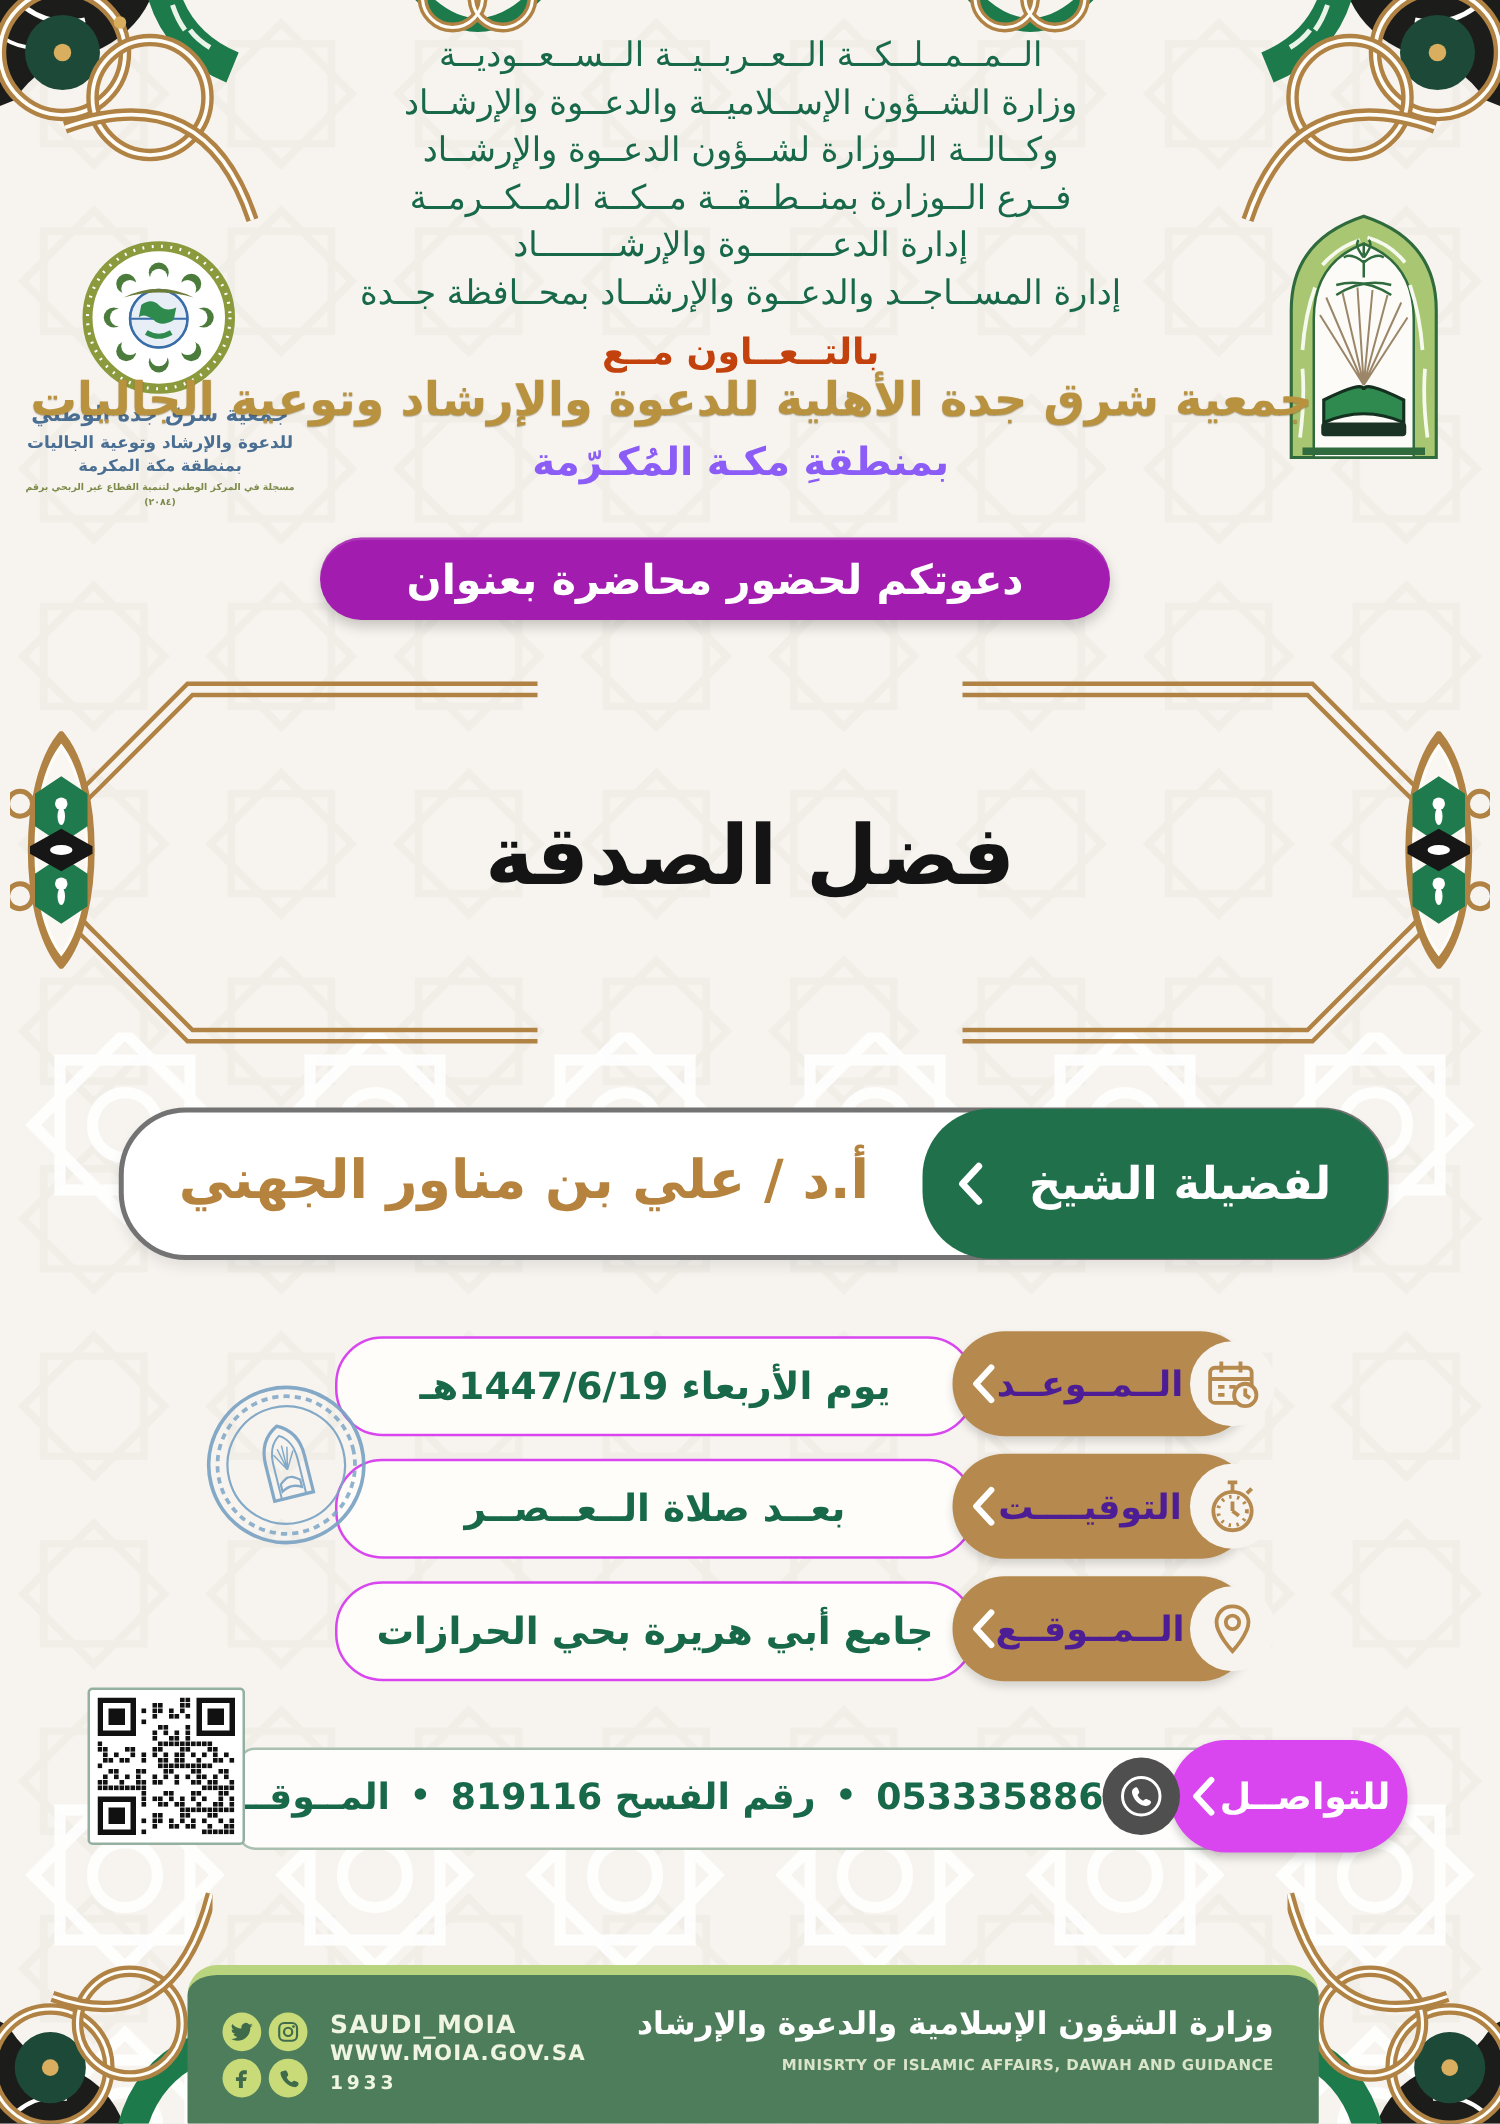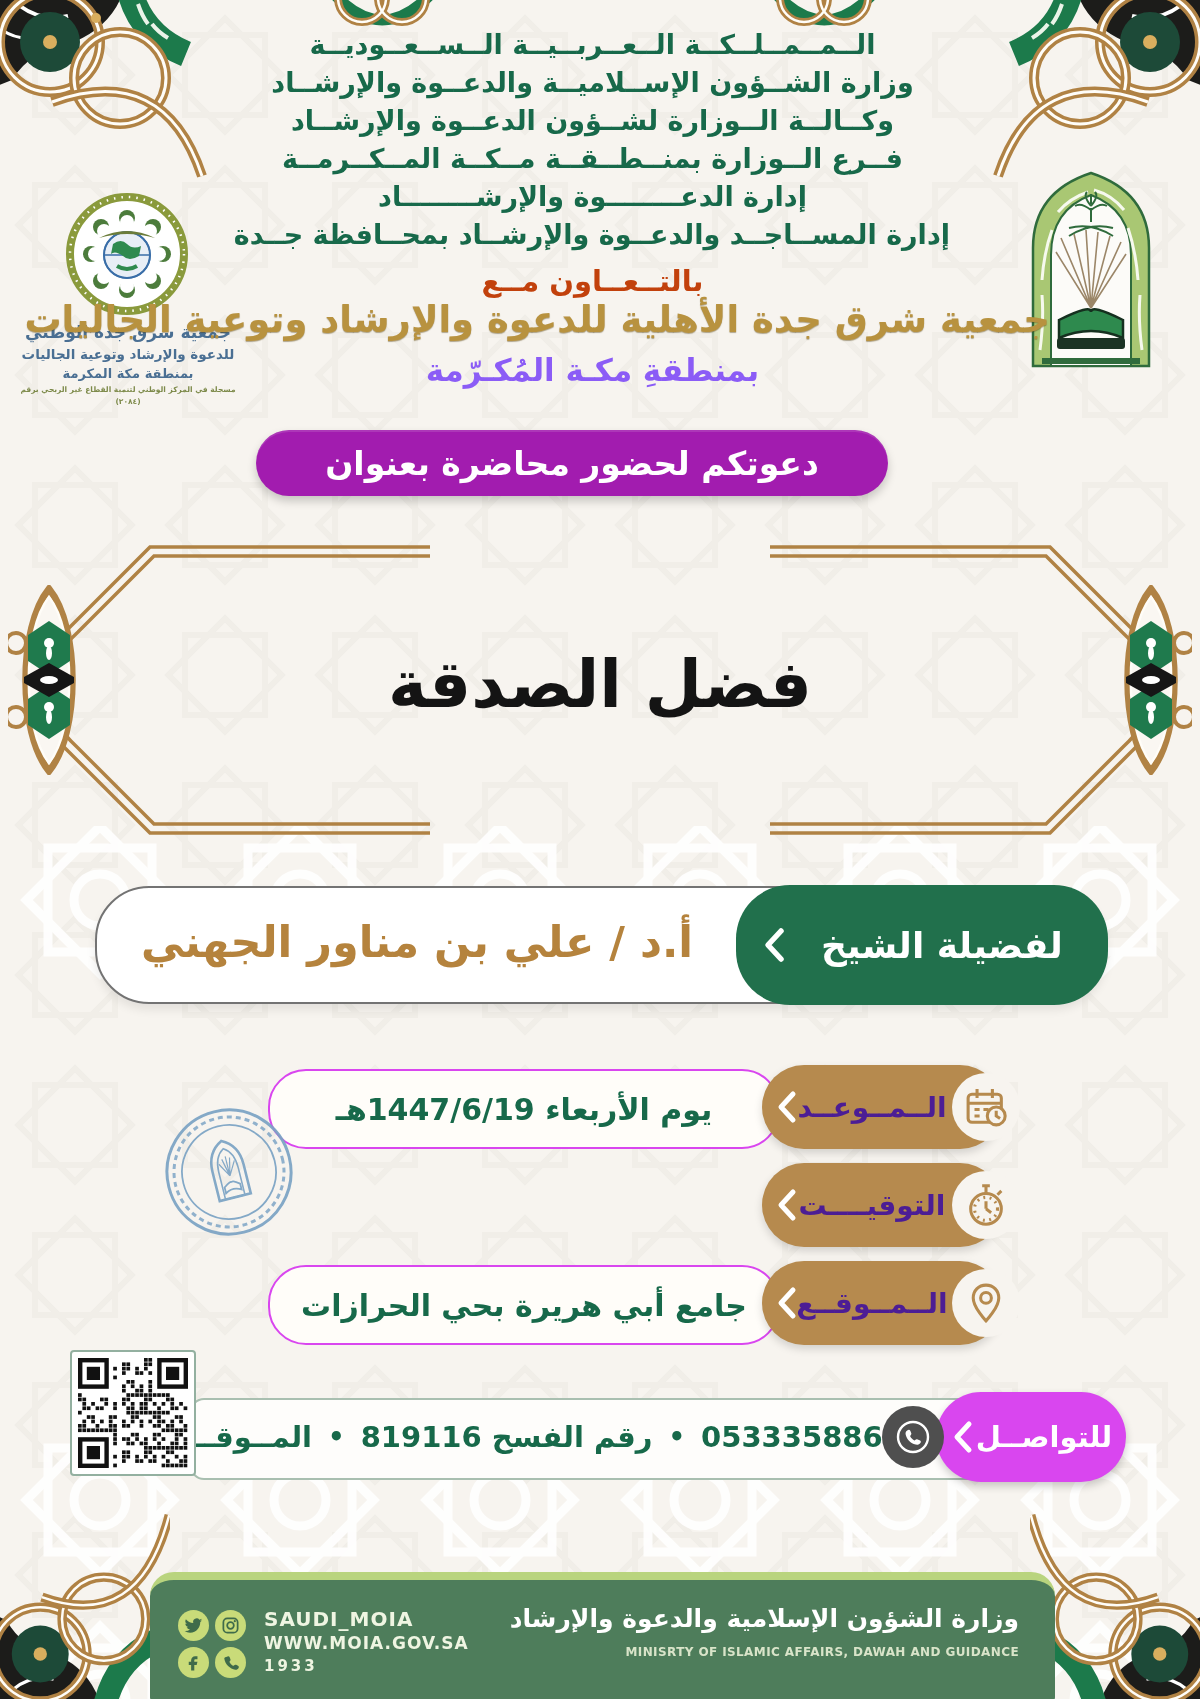--- a/index.html
+++ b/index.html
@@ -9,21 +9,21 @@
     font-family:"DejaVu Sans",sans-serif;
     -webkit-font-smoothing:antialiased;
   }
   .abs{position:absolute;}
   svg{display:block;}
 
   
   .bgpattern{position:absolute;left:0;top:0;}
 
   
-  .hdr{left:235px;top:26px;width:715px;text-align:center;direction:rtl;color:#17694a;font-weight:bold;}
+  .hdr{left:235px;top:26px;width:715px;text-align:center;direction:rtl;color:#17694a;font-weight:normal;}
   .hdr .ln{font-size:27px;line-height:38px;white-space:nowrap;}
   .collab{left:235px;top:264px;width:715px;text-align:center;direction:rtl;color:#c2410c;font-weight:bold;font-size:29px;}
   .orgname{left:150px;top:298px;width:900px;text-align:center;direction:rtl;color:#b8923f;font-weight:bold;font-size:37px;white-space:nowrap;text-shadow:0 1px 1px rgba(92,70,22,.45);}
   .orgregion{left:235px;top:352px;width:715px;text-align:center;direction:rtl;color:#8b5cf6;font-weight:bold;font-size:31px;}
 
   
   .assoc-logo{left:55px;top:192px;}
   .assoc-txt{left:12px;top:320px;width:232px;text-align:center;direction:rtl;color:#4a6f93;font-weight:bold;}
   .assoc-txt .a1{font-size:17px;line-height:24px;}
   .assoc-txt .a2{font-size:13.5px;line-height:20px;}
@@ -33,21 +33,21 @@
   
   .cta{left:256px;top:430px;width:632px;height:66px;border-radius:34px;background:#a21caf;
        box-shadow:0 5px 10px rgba(0,0,0,.2), inset 0 2px 0 rgba(255,255,255,.12);
        color:#fff;font-weight:bold;font-size:33px;display:flex;align-items:center;justify-content:center;direction:rtl;}
 
   
   .title{left:250px;top:636px;width:700px;height:96px;display:flex;align-items:center;justify-content:center;
          color:#141414;font-weight:bold;font-size:66px;direction:rtl;}
 
   
-  .sp-banner{left:95px;top:886px;width:1008px;height:114px;background:#fff;border:2px solid #737373;border-radius:54px;
+  .sp-banner{left:95px;top:886px;width:1008px;height:114px;background:#fff;border:4px solid #737373;border-radius:54px;
              box-shadow:0 6px 10px rgba(0,0,0,.08);}
   .sp-green{position:absolute;right:-3px;top:-3px;bottom:-3px;width:372px;background:#21704c;border-radius:54px;
             display:flex;align-items:center;}
   .sp-label{position:absolute;left:70px;right:30px;text-align:center;color:#fff;font-weight:bold;font-size:36px;direction:rtl;}
   .sp-chev{position:absolute;left:26px;top:50%;transform:translateY(-50%);}
   .sp-name{position:absolute;left:20px;top:0;width:600px;height:108px;display:flex;align-items:center;justify-content:center;
            color:#b5833d;font-weight:bold;font-size:43px;direction:rtl;}
 
   
   .row{left:0;width:1200px;height:84px;}
@@ -346,20 +346,21 @@
         <rect x="4" y="8" width="26" height="22" rx="3"></rect>
         <path d="M11,4 v7 M23,4 v7 M4,15 h26"></path>
         <path d="M9,20 h4 M16,20 h4 M9,25 h4"></path>
         <circle cx="26" cy="25" r="7" fill="#f7f4ef"></circle>
         <path d="M26,21 v4 l3,2"></path>
       </svg>
     </div>
   </div>
 
   <div class="abs row rowB">
+    <div class="val-pill">بعــد صلاة الــعــصــر</div>
     <div class="lbl-pill">
       <svg class="lbl-chev" width="22" height="34" viewBox="0 0 22 34">
         <polyline points="17,4 5,17 17,30" stroke="#fff" stroke-width="5" fill="none" stroke-linecap="round" stroke-linejoin="round"></polyline>
       </svg>
       <div class="lbl-txt">التوقيــــت</div>
     </div>
     <div class="ic-circle">
       <svg width="46" height="46" viewBox="0 0 36 36" fill="none" stroke="#b68a4e" stroke-width="2.4">
         <circle cx="18" cy="21" r="12"></circle>
         <circle cx="18" cy="21" r="9" stroke-dasharray="1.5 3.5"></circle>

